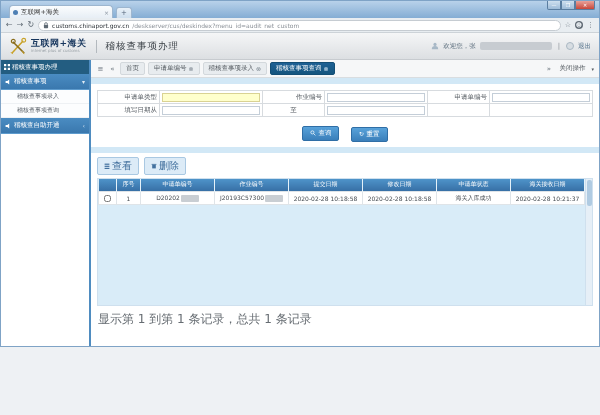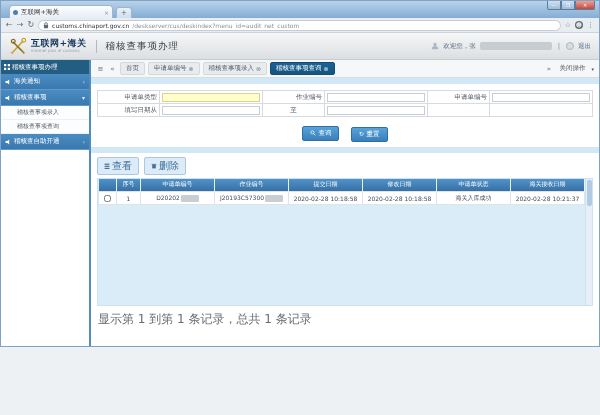--- a/index.html
+++ b/index.html
@@ -167,27 +167,20 @@
 
     <div class="sidebar">
       <div class="sb-title">
         <svg width="6" height="6" viewBox="0 0 8 8">
             <rect x="0" y="0" width="3" height="3" fill="#fff"></rect>
             <rect x="5" y="0" width="3" height="3" fill="#fff"></rect>
             <rect x="0" y="5" width="3" height="3" fill="#fff"></rect>
             <rect x="5" y="5" width="3" height="3" fill="#fff"></rect>
           </svg>
         <span>稽核查事项办理</span>
-      </div>
-      <div class="sb-item">
-        <svg width="6" height="6" viewBox="0 0 10 10">
-            <polygon points="1,3.5 4,3.5 7,1 7,9 4,6.5 1,6.5" fill="#fff"></polygon>
-          </svg>
-        <span>海关通知</span>
-        <span class="sb-chev">‹</span>
       </div>
       <div class="sb-item">
         <svg width="6" height="6" viewBox="0 0 10 10">
             <polygon points="1,3.5 4,3.5 7,1 7,9 4,6.5 1,6.5" fill="#fff"></polygon>
           </svg>
         <span>稽核查事项</span>
         <span class="sb-chev">▾</span>
       </div>
       <div class="sb-sub">
         <span>稽核查事项录入</span>

